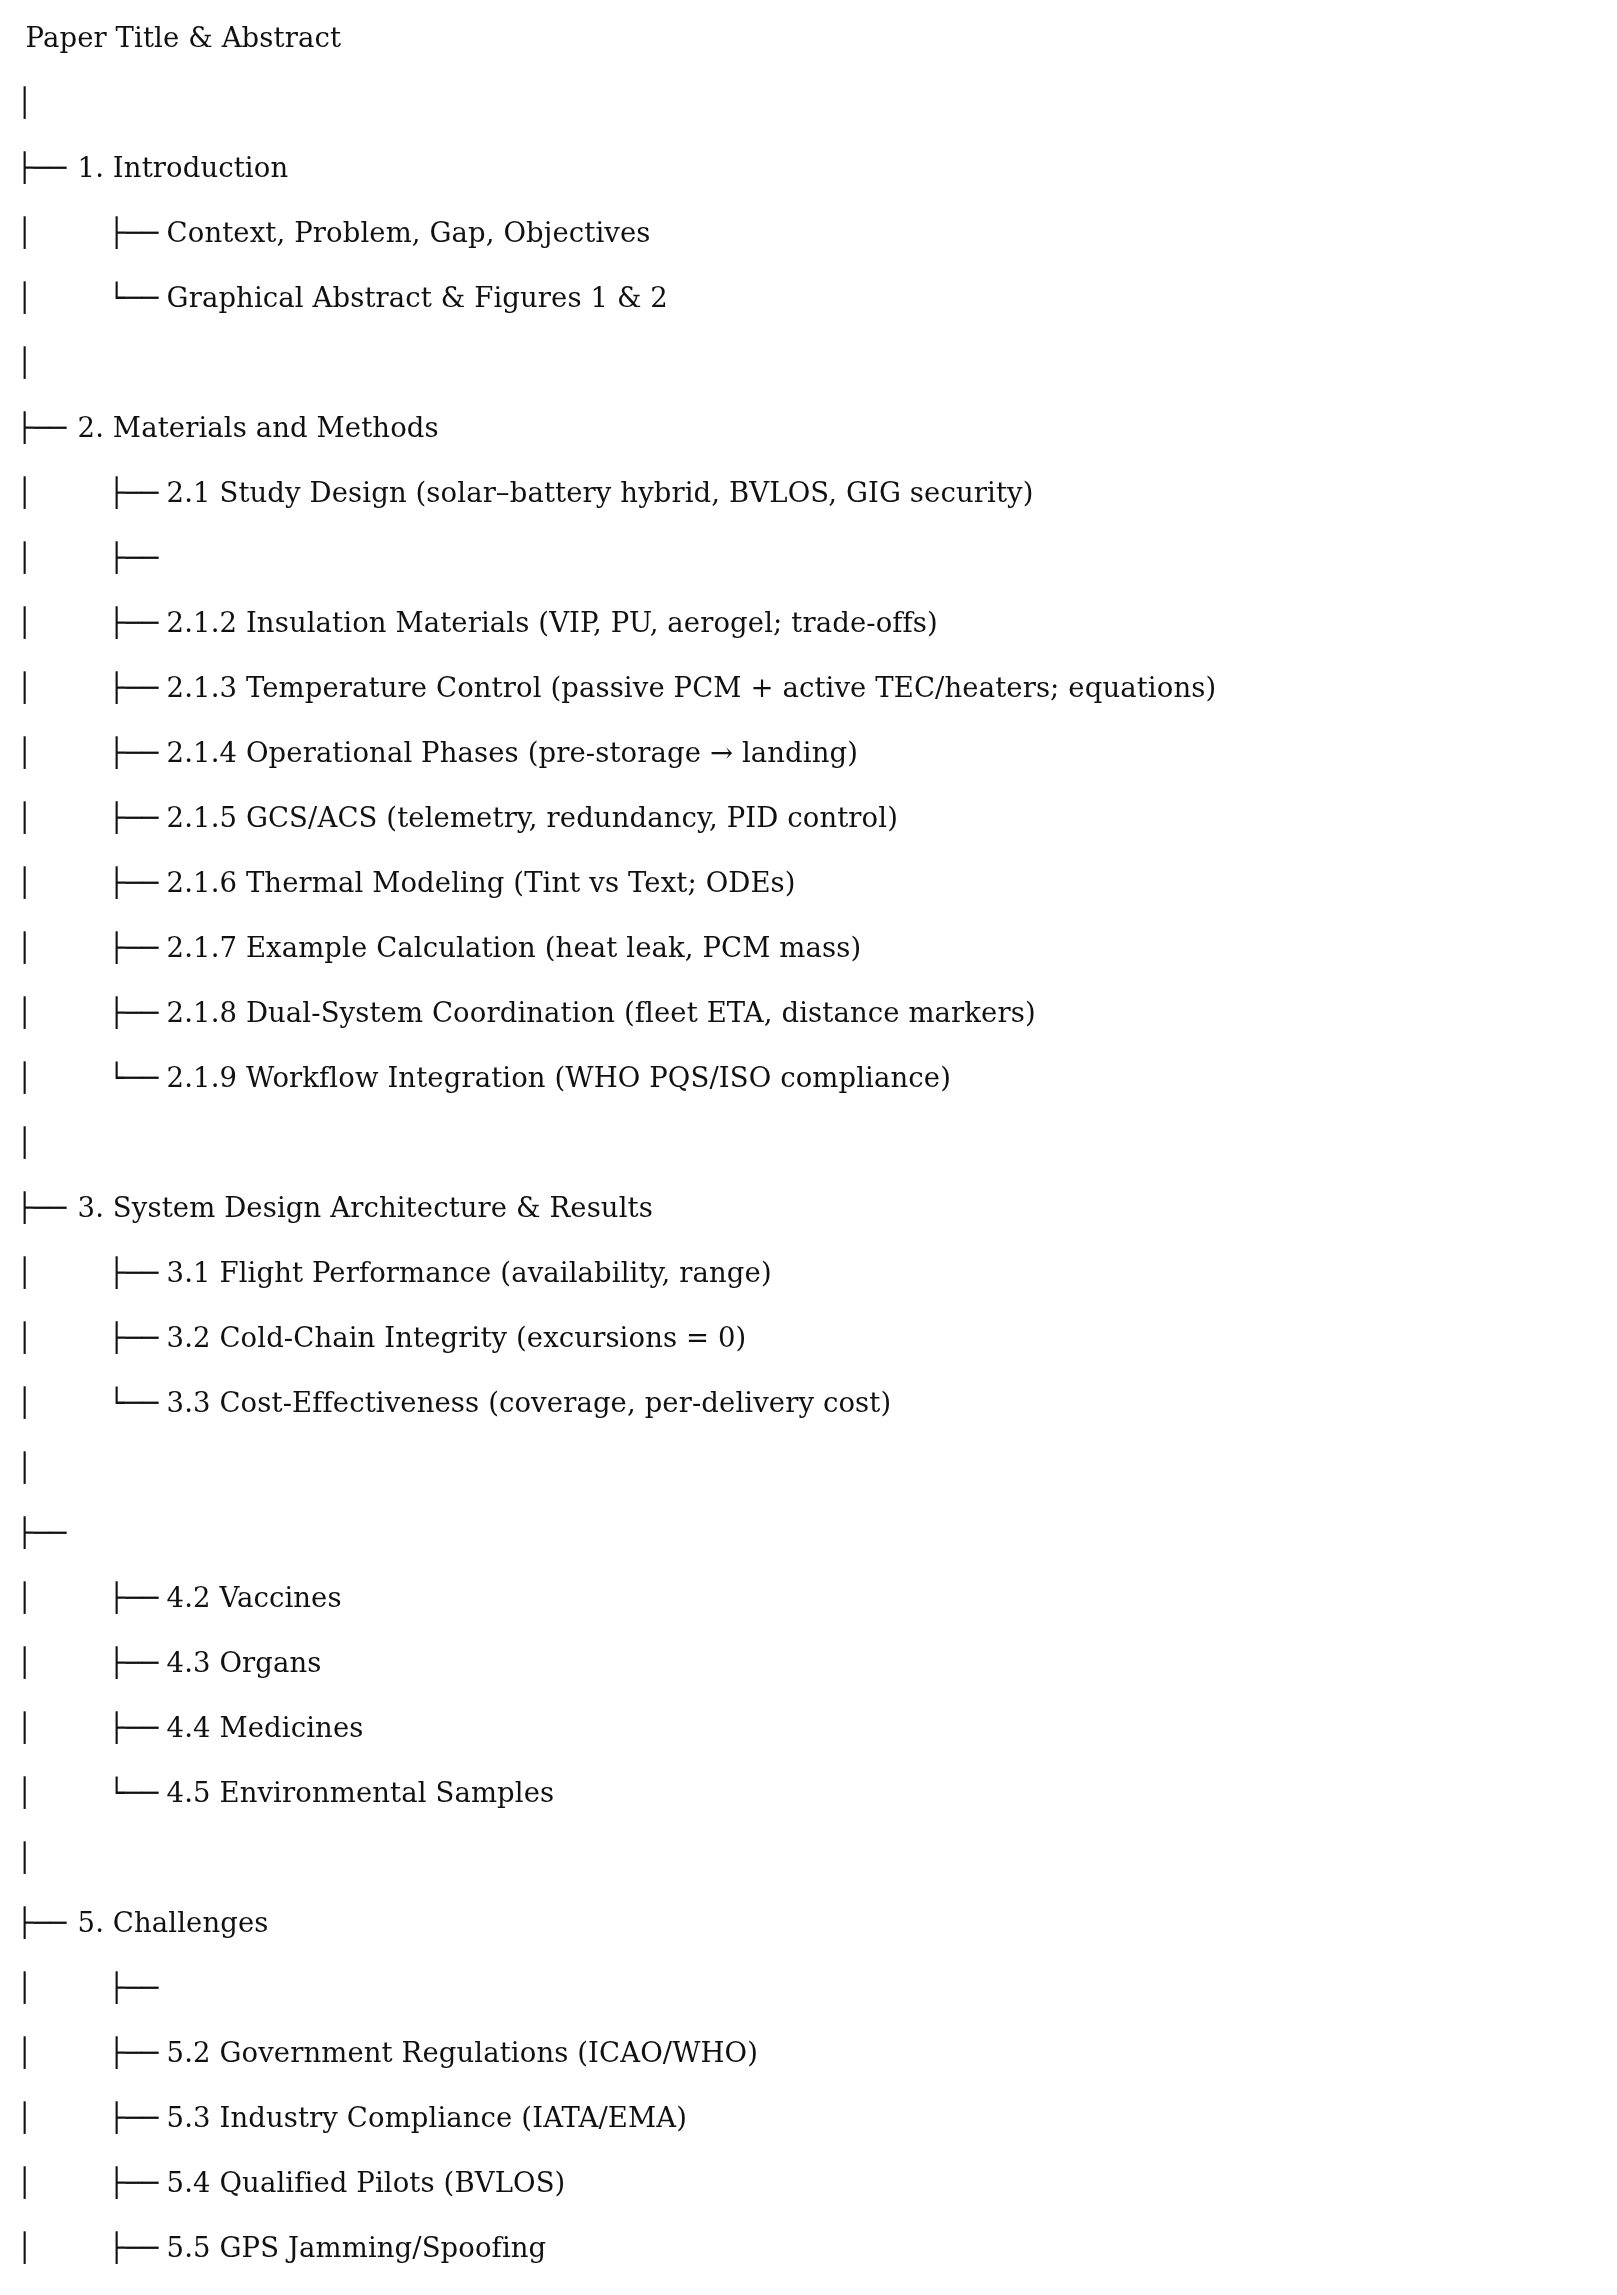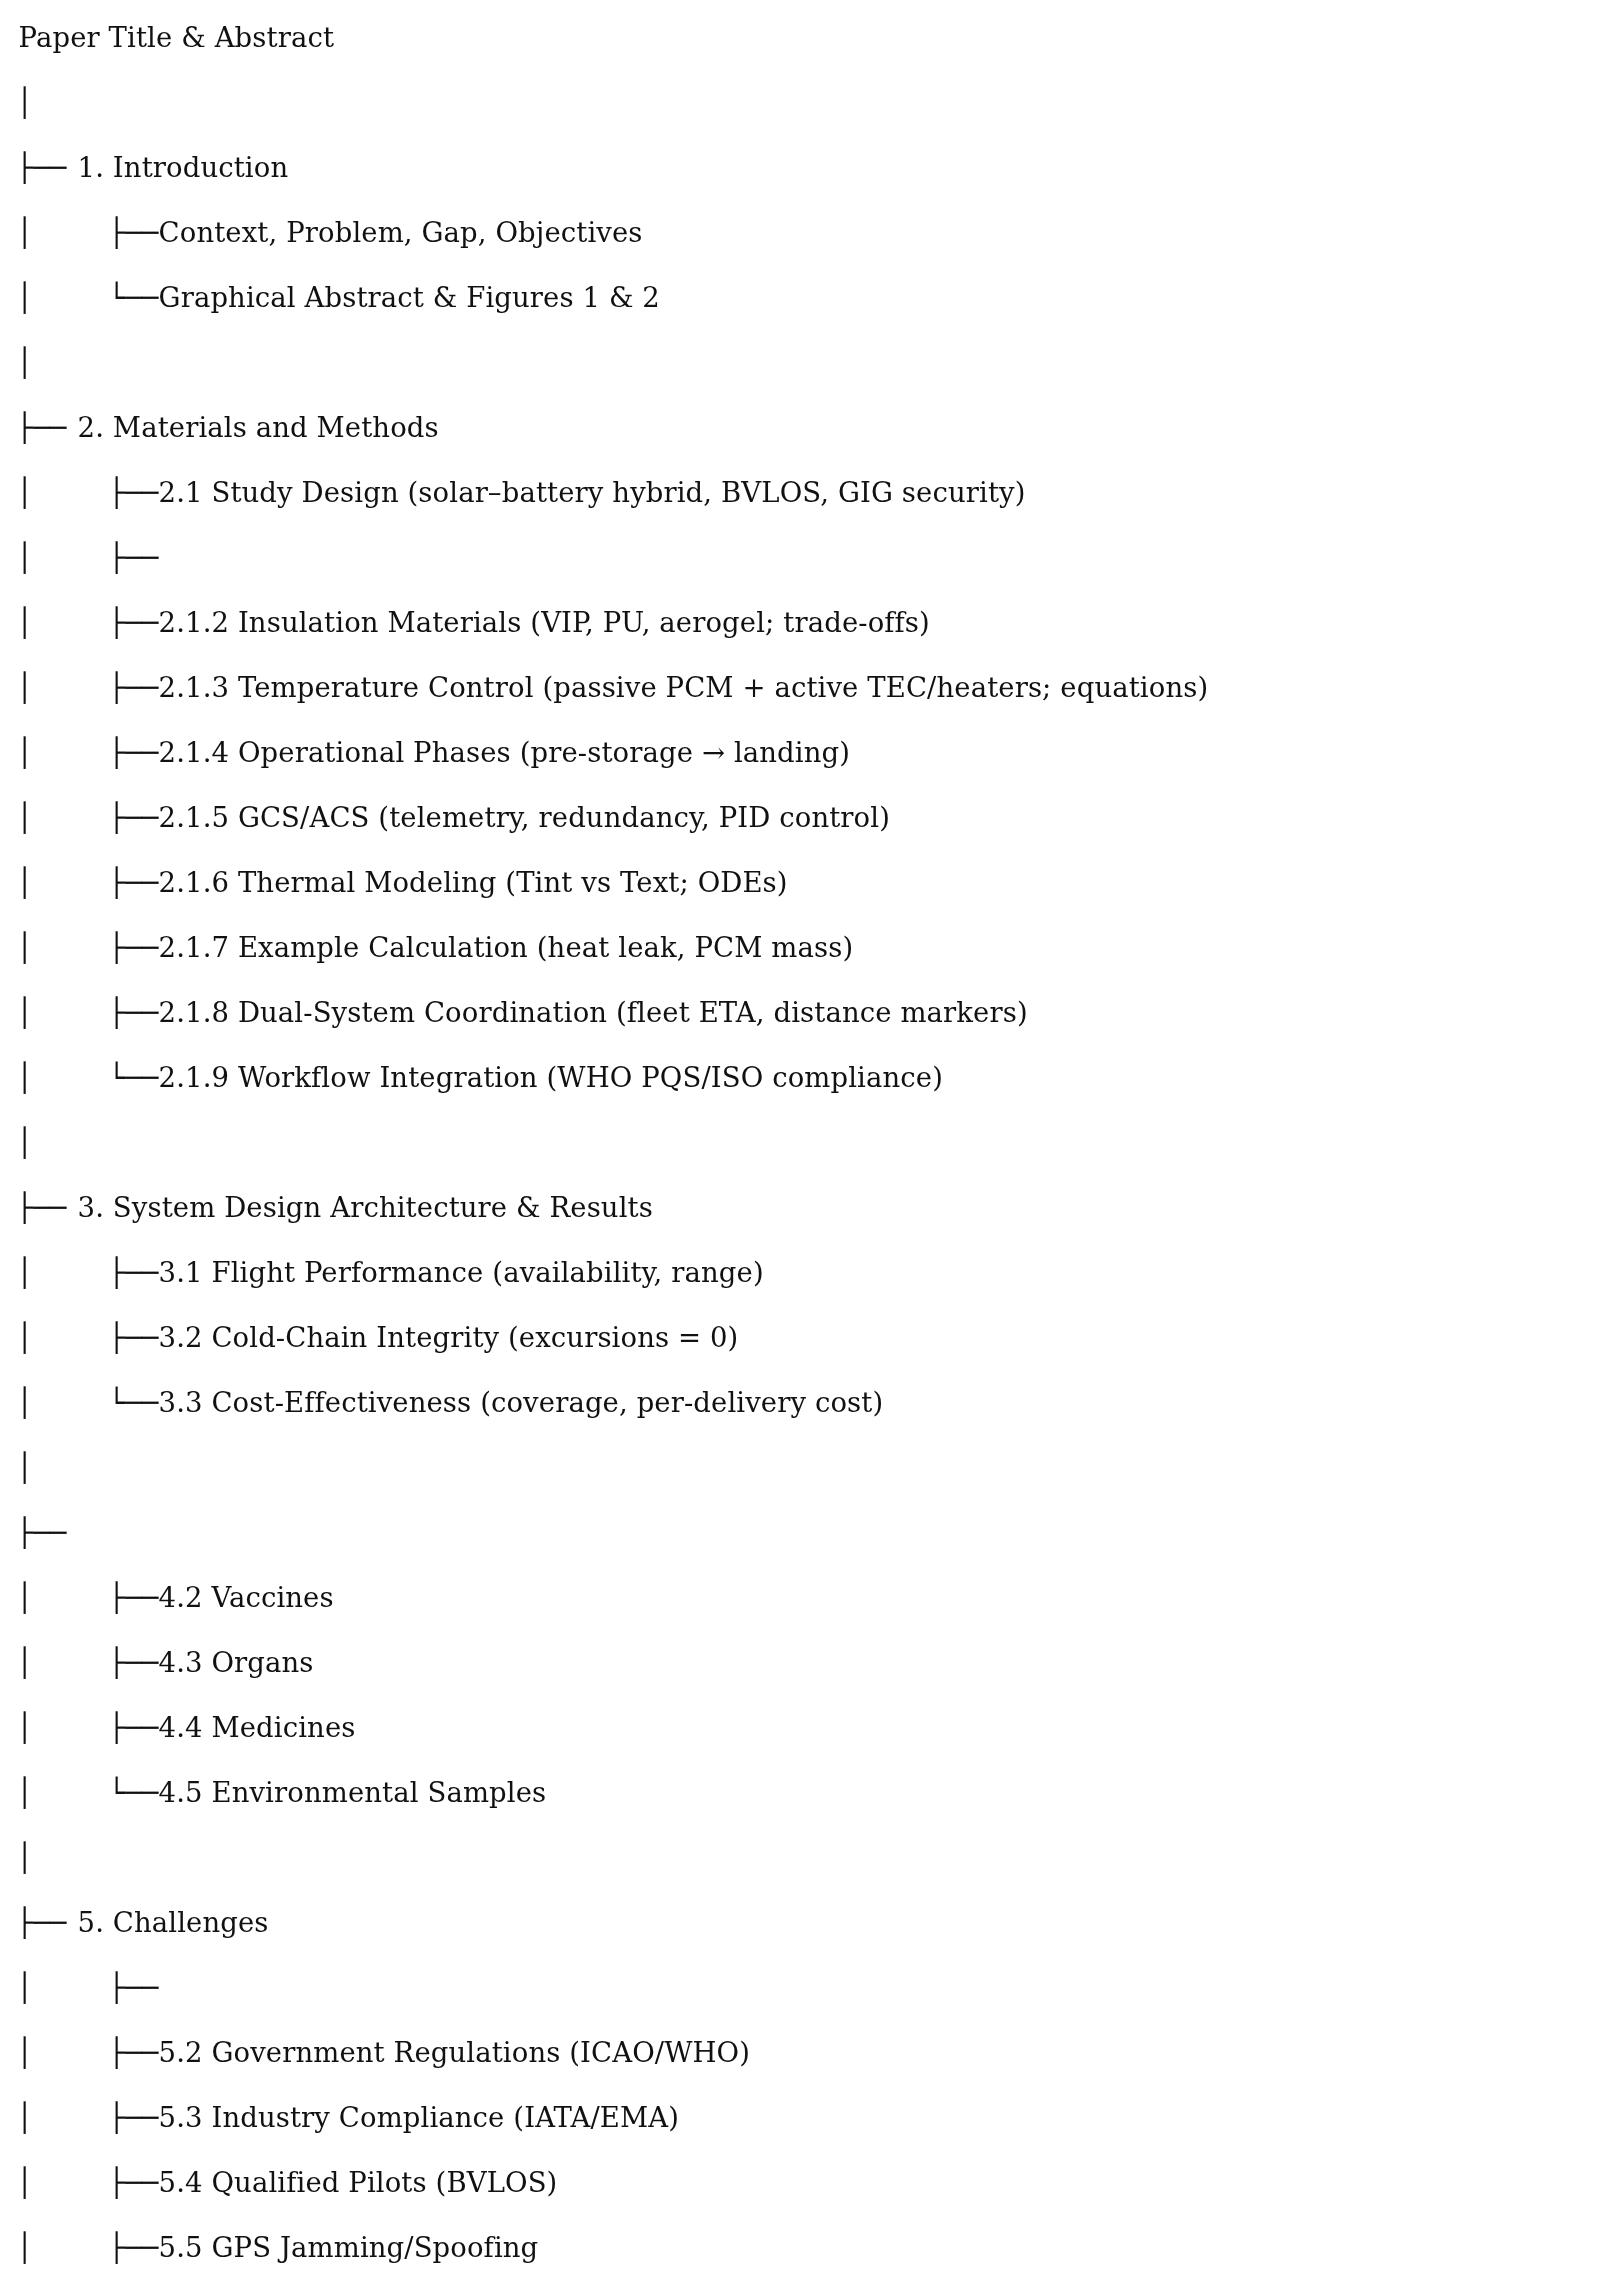--- a/index.html
+++ b/index.html
@@ -23,23 +23,23 @@
     height: 65px;
   }
   .label {
     position: absolute;
     top: 0;
     line-height: 65px;
     font-size: 27.5px;
     white-space: nowrap;
     letter-spacing: 0.1px;
   }
-  .root-label { left: 14px; }
+  .root-label { left: 21px; }
   .label.lvl0 { left: 73px; text-align: center; }
-  .label.lvl1 { left: 154px; }
+  .label.lvl1 { left: 162px; }
   .glyph {
     position: absolute;
     top: 0;
     line-height: 65px;
     font-size: 27.5px;
     font-family: "DejaVu Sans Mono", monospace;
     white-space: pre;
     color: #111111;
   }
   .bar { left: 12px; }

